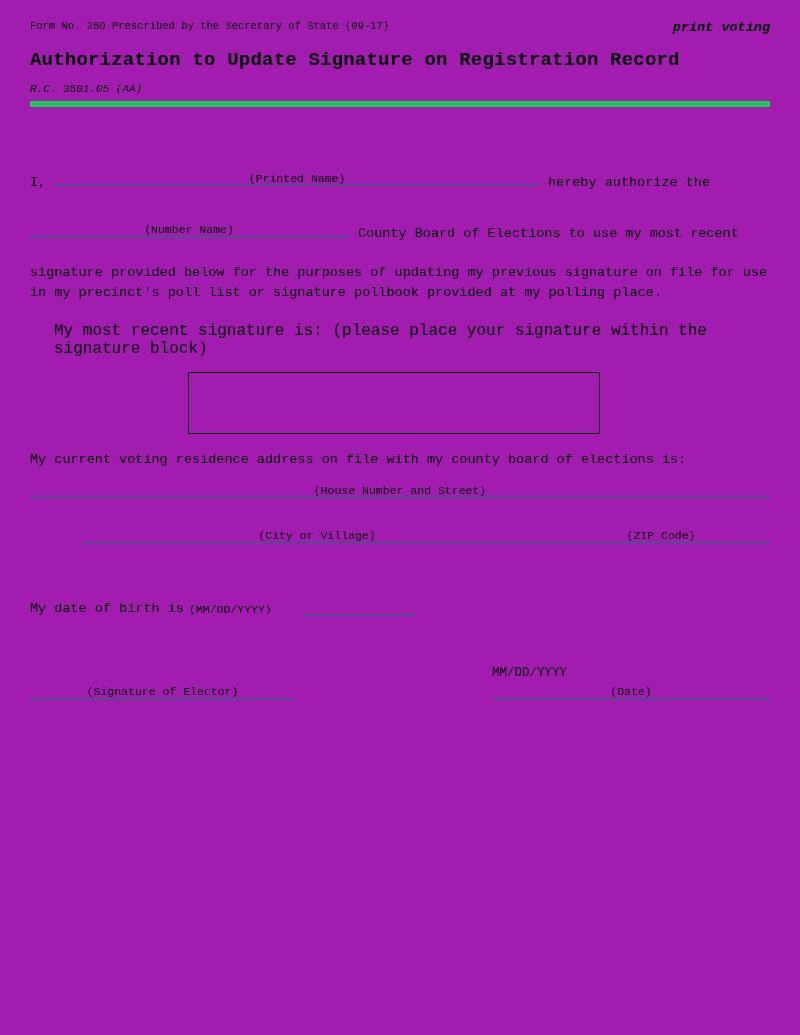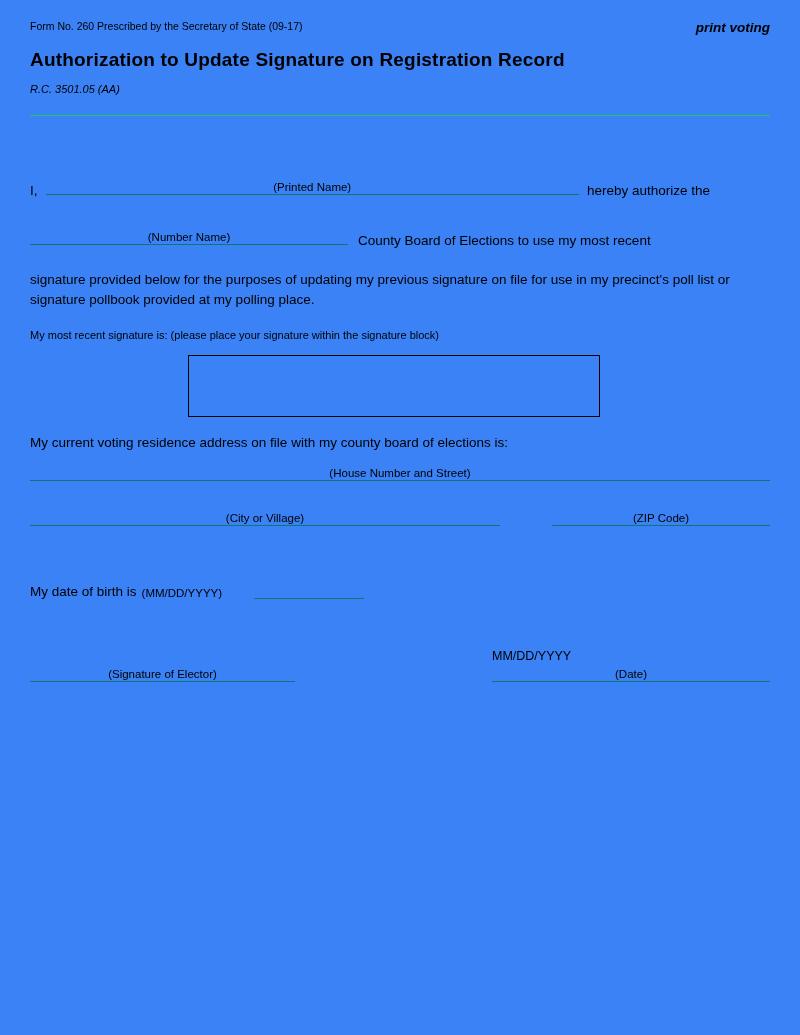--- a/index.html
+++ b/index.html
@@ -1,52 +1,52 @@
 <!DOCTYPE html>
 <html><head>
 <meta charset="utf-8">
 <style>
   * { margin:0; padding:0; box-sizing:border-box; }
   html,body { background:#ffffff; }
   .page {
-    width:800px; height:1035px; background:#3b82f6; color:#000;
-    font-family:Liberation Sans, sans-serif;
+    width:800px; height:1035px; background:#a21caf; color:#000;
+    font-family:Liberation Mono, monospace;
     padding:20px 30px; position:relative; overflow:hidden;
   }
   .top-row { display:flex; justify-content:space-between; align-items:flex-start; }
   .form-no { font-size:10.5px; }
   .print-clearly { font-size:13.5px; font-weight:bold; font-style:italic; }
   .title { font-size:19px; font-weight:bold; margin-top:14px; letter-spacing:0.2px; }
-  .statute-wrap { border-bottom:1px solid #22c55e; padding:8px 0 18px 0; }
+  .statute-wrap { border-bottom:6px solid #22c55e; padding:8px 0 4px 0; }
   .statute { font-size:11px; font-style:italic; }
 
   .txt { font-size:13.5px; }
   .fill-row { display:flex; align-items:baseline; }
   .blank { display:inline-block; border-bottom:1px solid #0f766e; position:relative; height:17px; }
   .sublabel {
     position:absolute; top:3px; left:0; width:100%;
     text-align:center; font-size:11.5px; white-space:nowrap;
   }
 
   .name-row { margin-top:62px; padding-right:60px; }
   .name-blank { flex:1; margin:0 8px; }
 
   .county-row { margin-top:30px; }
   .county-blank { width:318px; margin-right:10px; }
 
   .para { font-size:13.5px; line-height:1.5; margin-top:22px; }
 
-  .sig-instruction { font-size:11px; margin-top:18px; }
+  .sig-instruction { font-size:16px; margin-top:18px;margin-left:24px; }
   .sig-box { width:412px; height:62px; border:1px solid #000; margin:14px 0 0 158px; }
 
   .addr-instruction { font-size:13.5px; margin-top:18px; }
   .house-row { margin-top:14px; }
   .house-blank { width:100%; }
 
-  .cityzip-row { margin-top:28px; display:flex; justify-content:space-between; align-items:baseline; }
+  .cityzip-row { margin-top:28px; display:flex; justify-content:flex-end; align-items:baseline; }
   .city-blank { width:470px; }
   .zip-blank { width:218px; }
 
   .dob-row { margin-top:56px; display:flex; align-items:flex-end; }
   .dob-format { font-size:11.5px; margin-left:5px; }
   .dob-blank { width:110px; margin-left:32px; }
 
   .footer-row { margin-top:50px; display:flex; justify-content:space-between; align-items:flex-end; }
   .elector-blank { width:265px; }
   .date-block { width:278px; }

